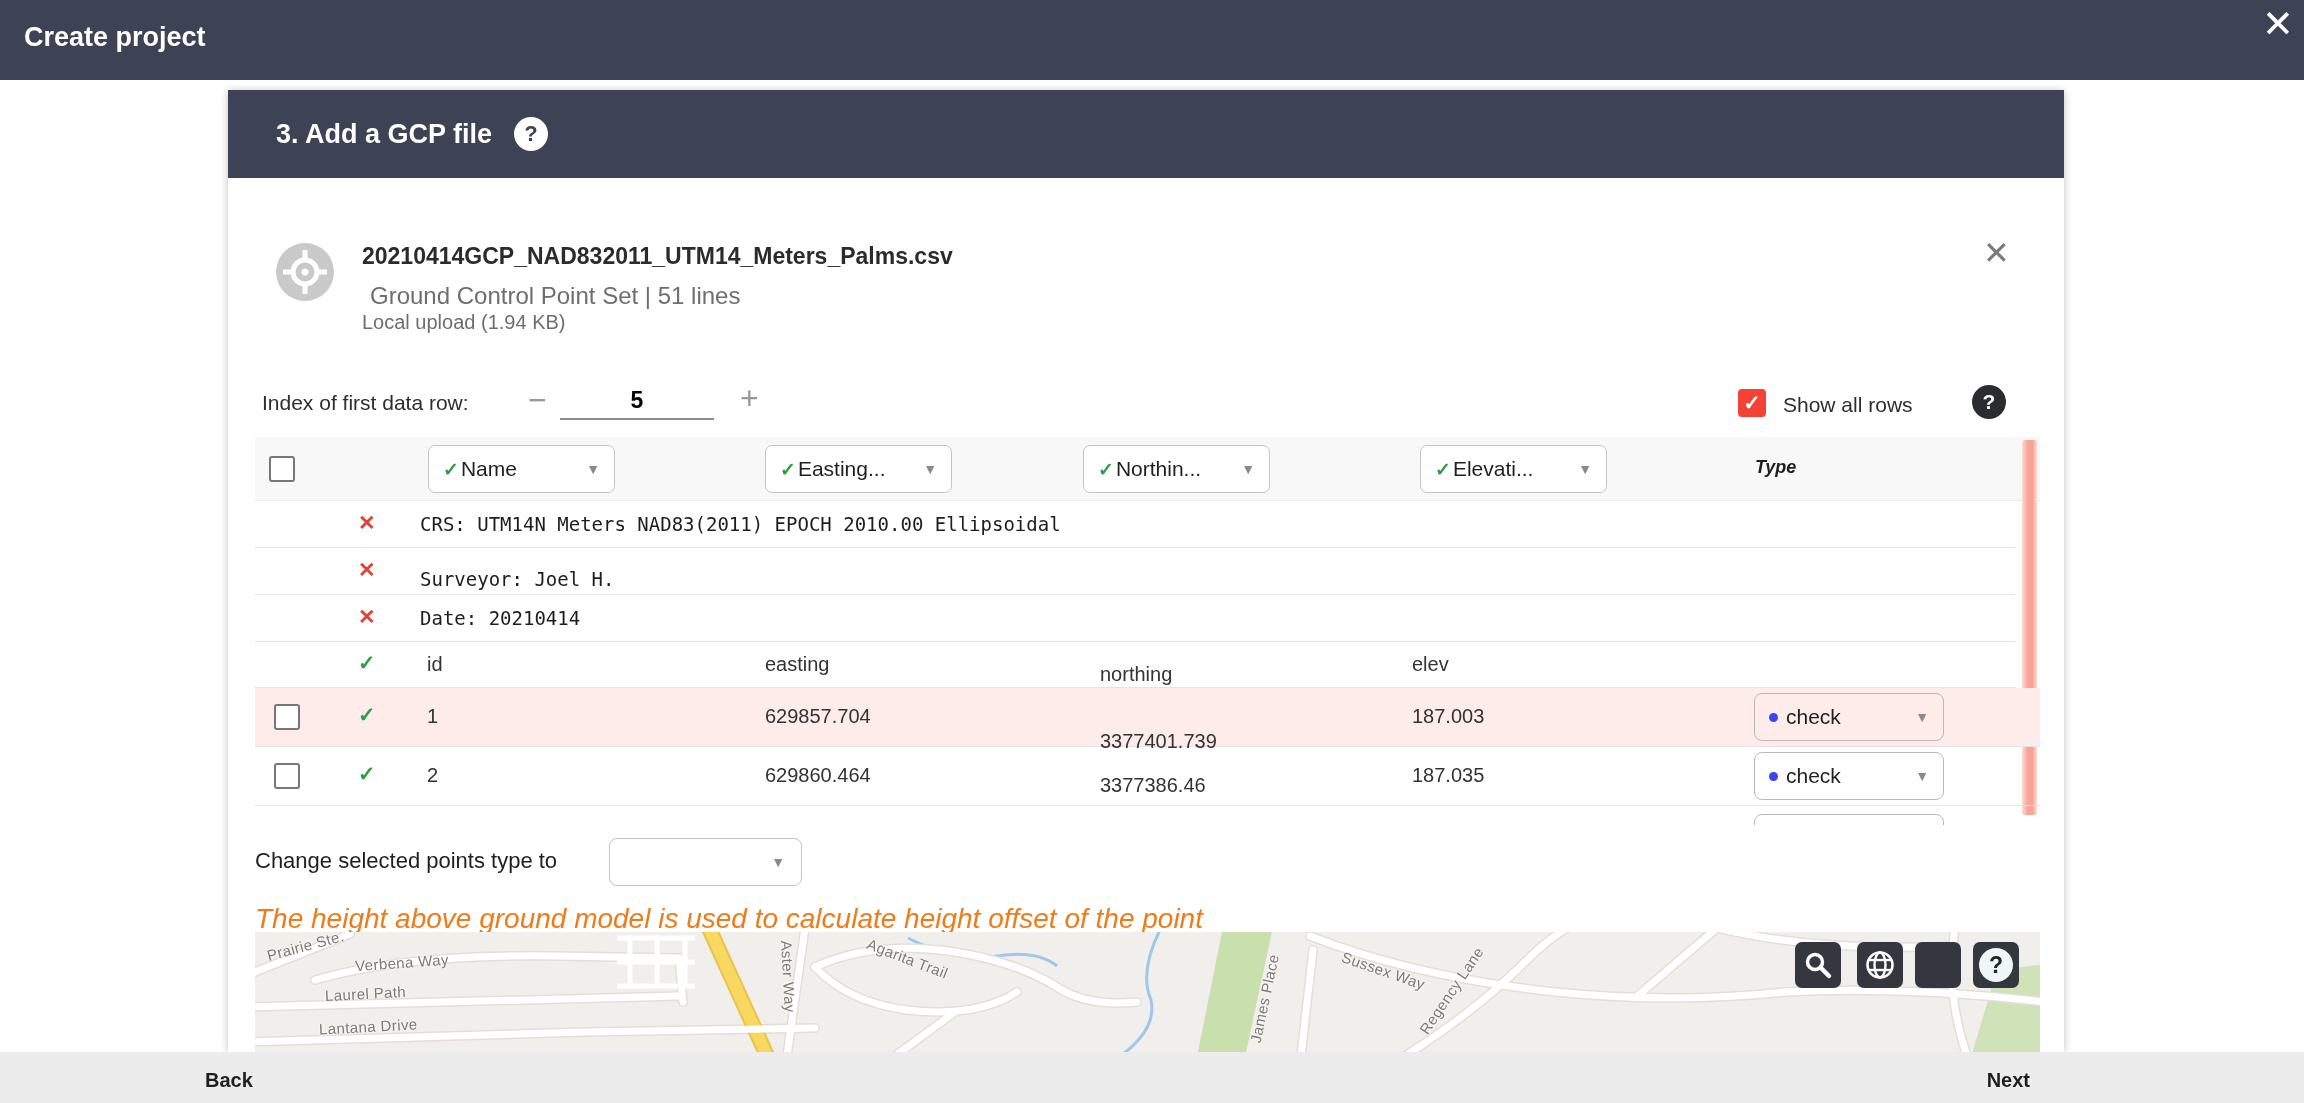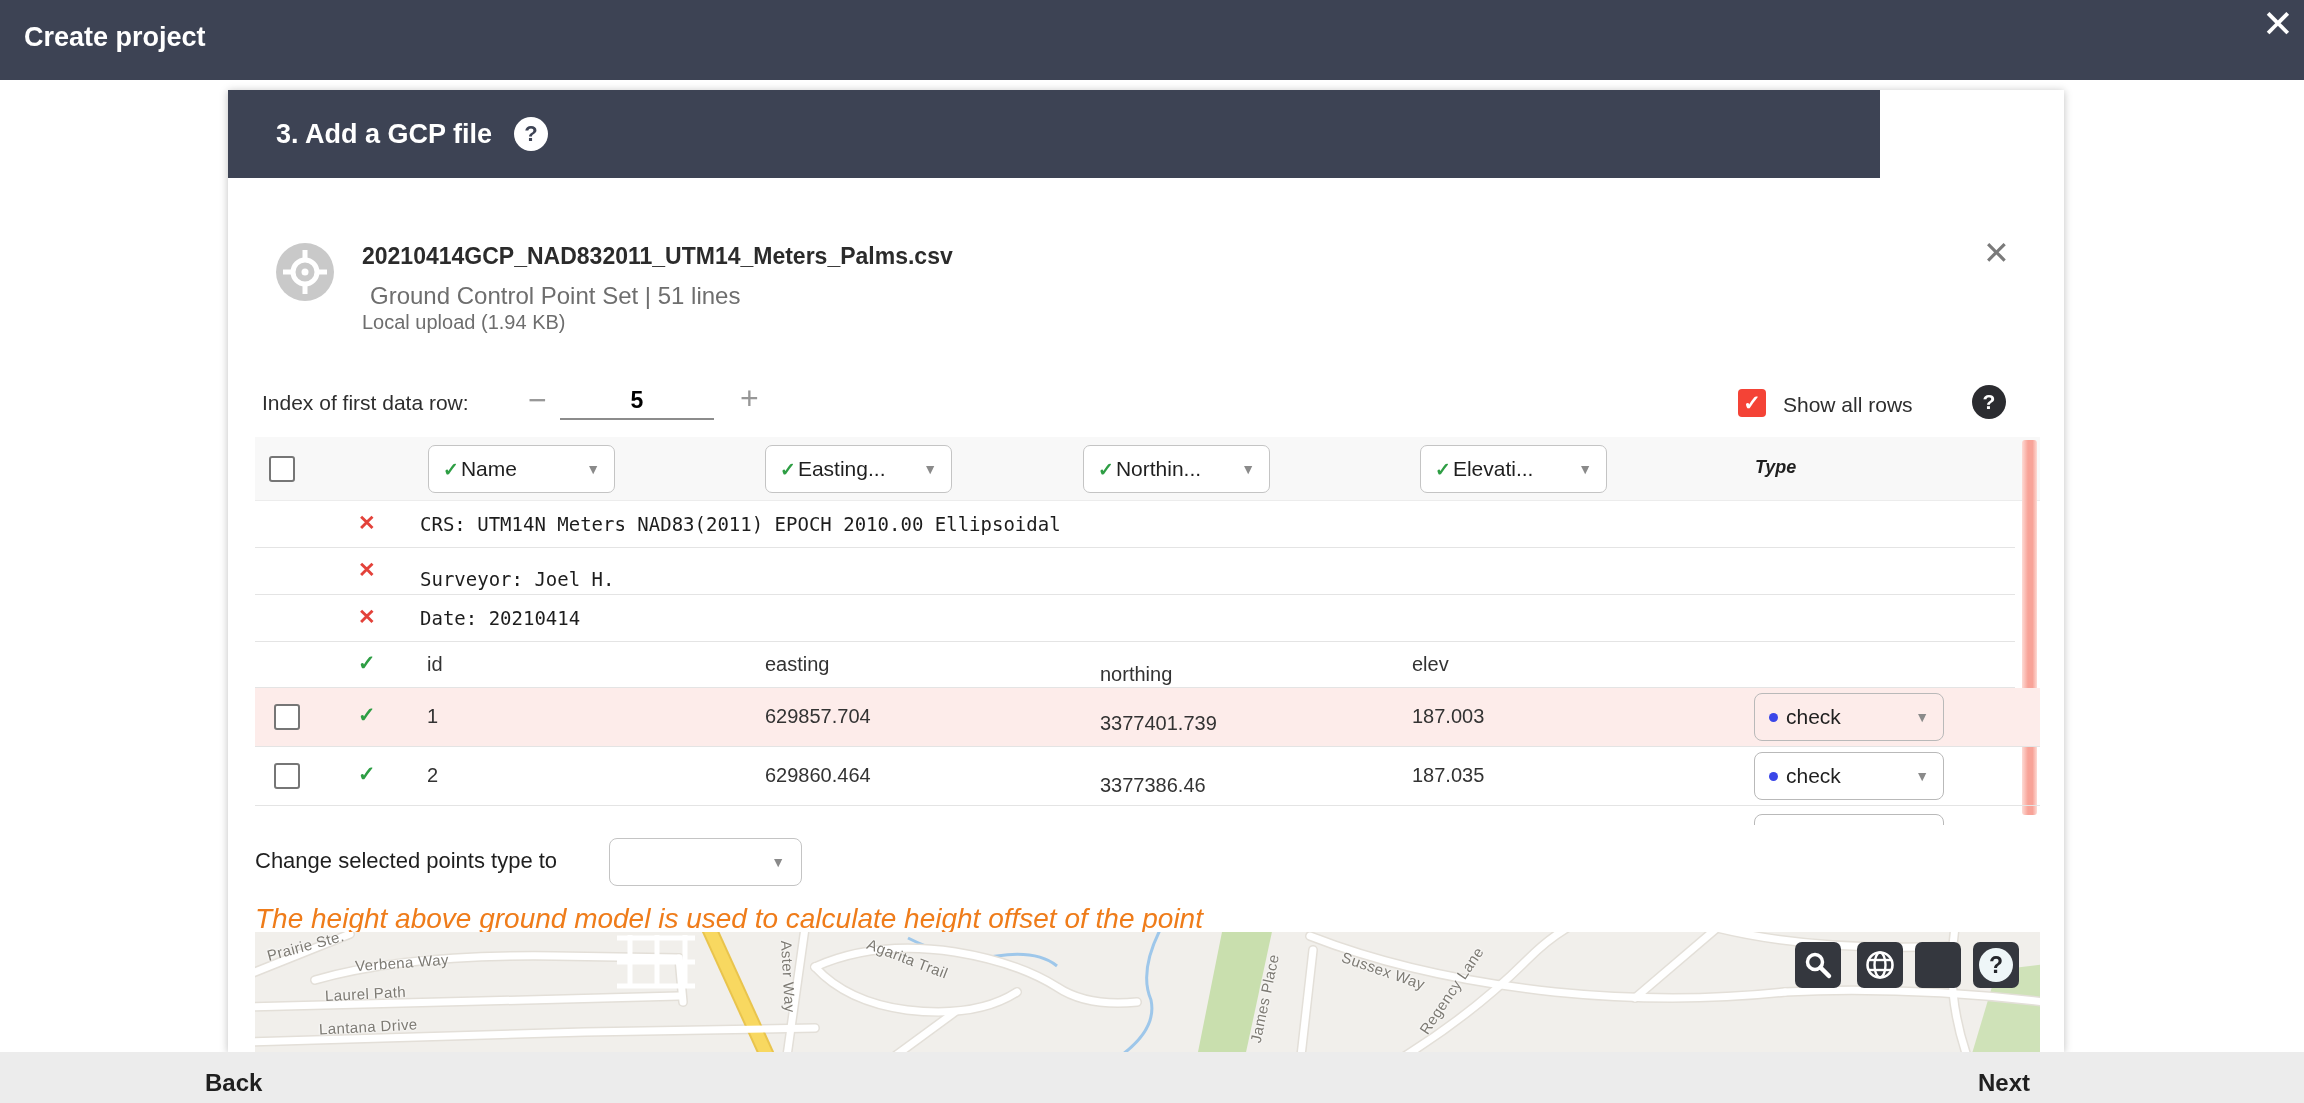--- a/index.html
+++ b/index.html
@@ -7,21 +7,21 @@
           font-family:"Liberation Sans",sans-serif;color:#2e2e2e;}
 
   
   .topbar{position:absolute;left:0;top:0;width:2304px;height:80px;background:#3d4354;}
   .topbar-title{position:absolute;left:24px;top:22px;font-size:27px;font-weight:bold;color:#fff;}
   .topbar-close{position:absolute;left:2262px;top:2px;font-size:38px;color:#fff;cursor:pointer;line-height:44px;}
 
   
   .card{position:absolute;left:228px;top:90px;width:1836px;height:962px;background:#fff;
         box-shadow:0 1px 8px rgba(0,0,0,.25);}
-  .card-header{position:absolute;left:228px;top:90px;width:1652px;height:88px;background:#3d4354;
+  .card-header{position:absolute;left:228px;top:90px;width:1836px;height:88px;background:#3d4354;
                display:flex;align-items:center;padding-left:48px;box-sizing:border-box;}
   .card-title{font-size:27px;font-weight:bold;color:#fff;}
   .help-light{width:34px;height:34px;border-radius:50%;background:#fff;color:#3d4354;margin-left:22px;
               display:flex;align-items:center;justify-content:center;font-weight:bold;font-size:22px;cursor:pointer;}
 
   
   .file-icon{position:absolute;left:276px;top:243px;width:58px;height:58px;border-radius:50%;background:#c9c9c9;
              display:flex;align-items:center;justify-content:center;}
   .file-name{position:absolute;left:362px;top:243px;font-size:23px;font-weight:bold;color:#2b2b2b;}
   .file-meta1{position:absolute;left:370px;top:282px;font-size:24px;color:#6e6e6e;}
@@ -78,21 +78,21 @@
   
   .map{position:absolute;left:255px;top:932px;width:1785px;height:120px;background:#f1efeb;overflow:hidden;cursor:grab;}
   .map-label{position:absolute;font-size:15px;color:#7d7a73;text-shadow:0 0 3px #fff,0 0 3px #fff;white-space:nowrap;letter-spacing:.4px;}
   .map-btn{position:absolute;top:10px;width:46px;height:46px;background:#34373e;border-radius:7px;
            display:flex;align-items:center;justify-content:center;cursor:pointer;}
   .map-btn .qcircle{width:34px;height:34px;border-radius:50%;background:#eef6f8;color:#24262b;
            display:flex;align-items:center;justify-content:center;font-weight:bold;font-size:23px;}
 
   
   .footer{position:absolute;left:0;top:1052px;width:2304px;height:51px;background:#ececec;}
-  .footer-btn{position:absolute;top:13px;font-size:24px;font-weight:bold;color:#1f1f1f;cursor:pointer;padding:4px 8px;}
+  .footer-btn{position:absolute;top:13px;font-size:20px;font-weight:bold;color:#1f1f1f;cursor:pointer;padding:4px 8px;}
 </style>
 </head>
 <body>
 
 <div id="screen">
 
   <div class="topbar">
     <div class="topbar-title">Create project</div>
     <div class="topbar-close">✕</div>
   </div>
@@ -175,21 +175,21 @@
       <span class="cell c2" style="top:11px;">easting</span>
       <span class="cell c3" style="top:11px;">northing</span>
       <span class="cell c4" style="top:11px;">elev</span>
     </div>
 
     <div class="trow row-hl" style="top:251px;height:59px;width:1785px;">
       <div class="cb" style="left:19px;top:16px;"></div>
       <span class="mark good" style="top:15px;">✓</span>
       <span class="cell c1" style="top:17px;">1</span>
       <span class="cell c2" style="top:17px;">629857.704</span>
-      <span class="cell c3" style="top:14px;text-align:right;">3377401.739</span>
+      <span class="cell c3" style="top:32px;text-align:right;">3377401.739</span>
       <span class="cell c4" style="top:17px;">187.003</span>
       <div class="type-chip" style="top:5px;">
         <span class="dot"></span>
         <span class="lbl">check</span>
         <span class="caret">▼</span>
       </div>
     </div>
 
     <div class="trow" style="top:310px;height:59px;width:1785px;">
       <div class="cb" style="left:19px;top:16px;"></div>

